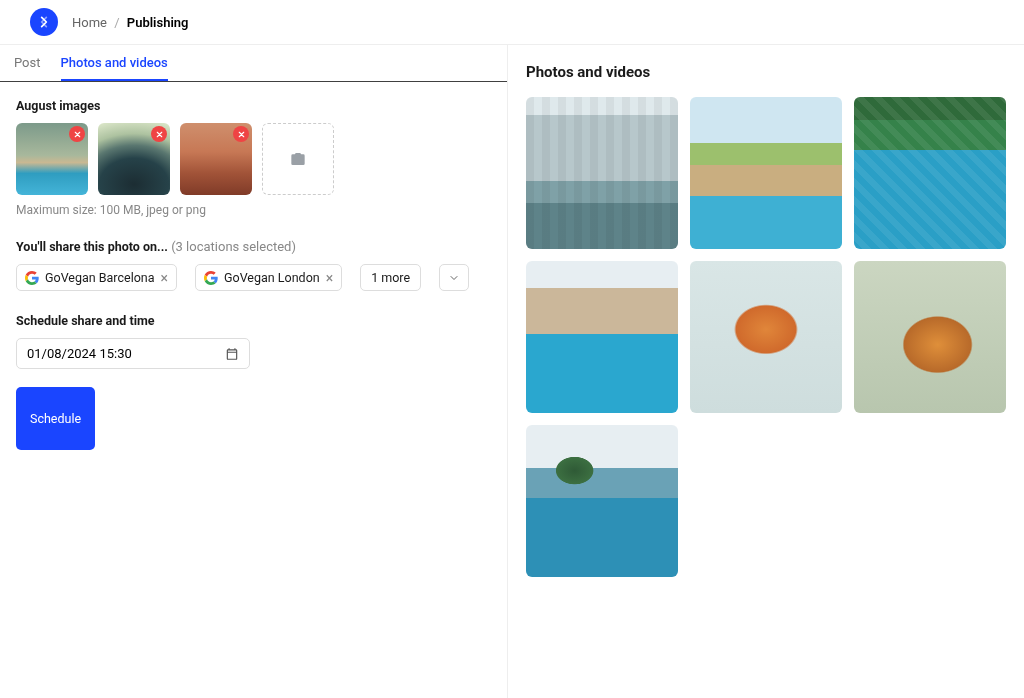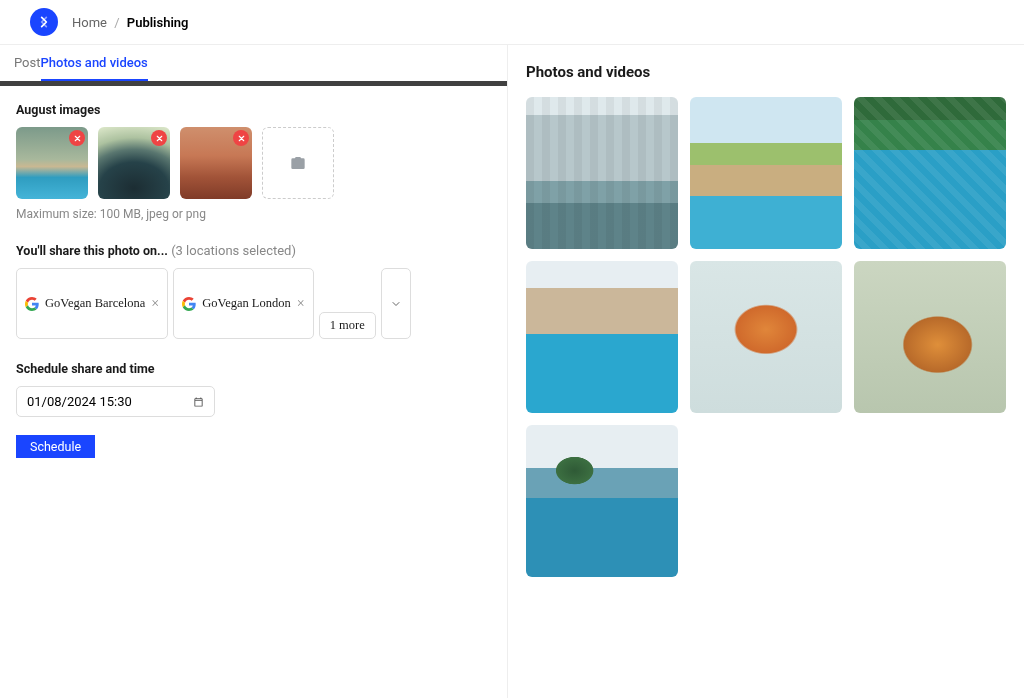--- a/index.html
+++ b/index.html
@@ -9,56 +9,56 @@
 .logo { width: 28px; height: 28px; border-radius: 50%; background: #1a45ff; display: flex; align-items: center; justify-content: center; margin-right: 14px; }
 .logo svg { width: 14px; height: 14px; }
 .breadcrumb { color: #666; font-size: 13px; }
 .breadcrumb .current { color: #000; font-weight: 600; }
 .breadcrumb .sep { margin: 0 4px; color: #aaa; }
 
 .main { display: flex; height: calc(698px - 45px); }
 .left { width: 510px; border-right: 1px solid #eee; }
 .right { flex: 1; padding: 18px; background-image: radial-gradient(#e3e3e3 0.6px, transparent 0.6px); background-size: 12px 12px; background-position: 4px 4px; }
 
-.tabs { display: flex; padding: 0 14px; border-bottom: 5px solid #404040; }
+.tabs { display: flex; gap: 20px; padding: 0 14px; border-bottom: 1px solid #404040; }
 .tab { padding: 10px 0 9px; font-size: 13px; color: #777; cursor: pointer; border-bottom: 2px solid transparent; }
 .tab.active { color: #1a45ff; border-bottom-color: #1a45ff; font-weight: 500; }
 
 .form { padding: 16px; }
 h2 { font-size: 15px; font-weight: 700; margin-bottom: 18px; }
 .section-label { font-size: 12.5px; font-weight: 700; margin-bottom: 10px; display: block; }
 
 .thumbs { display: flex; gap: 10px; margin-bottom: 8px; }
 .thumb { position: relative; width: 72px; height: 72px; border-radius: 6px; overflow: hidden; }
 .thumb-img { width: 100%; height: 100%; display: block; }
 .thumb .del { position: absolute; top: 3px; right: 3px; width: 16px; height: 16px; background: #ef4444; border-radius: 50%; display: flex; align-items: center; justify-content: center; cursor: pointer; }
 .thumb .del svg { width: 9px; height: 9px; }
 .upload-box { width: 72px; height: 72px; border: 1px dashed #ccc; border-radius: 6px; display: flex; align-items: center; justify-content: center; cursor: pointer; }
 .upload-box svg { width: 16px; height: 16px; fill: #9aa0a6; }
 
 .hint { color: #888; font-size: 12px; margin-bottom: 22px; }
 
 .share-row { margin-bottom: 22px; }
 .share-row .lbl { font-size: 12.5px; font-weight: 700; }
 .share-row .meta { color: #888; font-weight: 400; }
-.chips { display: flex; gap: 5px; margin-top: 10px; align-items: stretch; font-family: Liberation Serif, serif; }
+.chips { display: flex; gap: 18px; margin-top: 10px; align-items: stretch; }
 .chip { display: flex; align-items: center; border: 1px solid #ddd; border-radius: 5px; padding: 5px 8px; font-size: 12.5px; gap: 6px; background: #fff; }
 .g-ico { width: 14px; height: 14px; }
 .chip .x { color: #888; cursor: pointer; font-size: 14px; line-height: 1; }
-.more-chip { display: flex; align-items: center; border: 1px solid #ddd; border-radius: 5px; padding: 5px 10px; font-size: 12.5px; background: #fff; margin-top: 44px; }
+.more-chip { display: flex; align-items: center; border: 1px solid #ddd; border-radius: 5px; padding: 5px 10px; font-size: 12.5px; background: #fff; }
 .chev-box { border: 1px solid #ddd; border-radius: 5px; padding: 5px 8px; display: flex; align-items: center; background: #fff; cursor: pointer; }
 .chev-box svg { width: 12px; height: 12px; stroke: #666; }
 
 .schedule-row { margin-bottom: 18px; }
-.date-input { display: flex; align-items: center; border: 1px solid #ddd; border-radius: 5px; padding: 7px 10px; width: 199px; margin-top: 9px; }
+.date-input { display: flex; align-items: center; border: 1px solid #ddd; border-radius: 5px; padding: 7px 10px; width: 234px; margin-top: 9px; }
 .date-input input { border: none; outline: none; font-size: 13px; flex: 1; font-family: inherit; }
 .date-input svg { width: 14px; height: 14px; fill: #555; }
 
 .footer-row { display: flex; align-items: center; gap: 14px; }
-.btn-primary { background: #1a45ff; color: #fff; border: none; border-radius: 0; padding: 4px 14px; font-size: 12.5px; cursor: pointer; font-family: inherit; }
+.btn-primary { background: #1a45ff; color: #fff; border: none; border-radius: 5px; padding: 24px 14px; font-size: 12.5px; cursor: pointer; font-family: inherit; }
 .pub-hint { color: #888; font-size: 12px; }
 .pub-hint b { color: #000; font-weight: 700; }
 
 .right h3 { font-size: 15px; font-weight: 700; margin-bottom: 16px; }
 .gallery { display: grid; grid-template-columns: repeat(3, 152px); gap: 12px; }
 .g-item { width: 152px; height: 152px; border-radius: 6px; overflow: hidden; background: #fff; }
 .g-img { width: 100%; height: 100%; display: block; }
 
 
 .t1 { background: linear-gradient(180deg, #7c9a8a 0%, #a8b89c 45%, #c9b892 55%, #2f9dc0 70%, #44b4d8 100%); }

